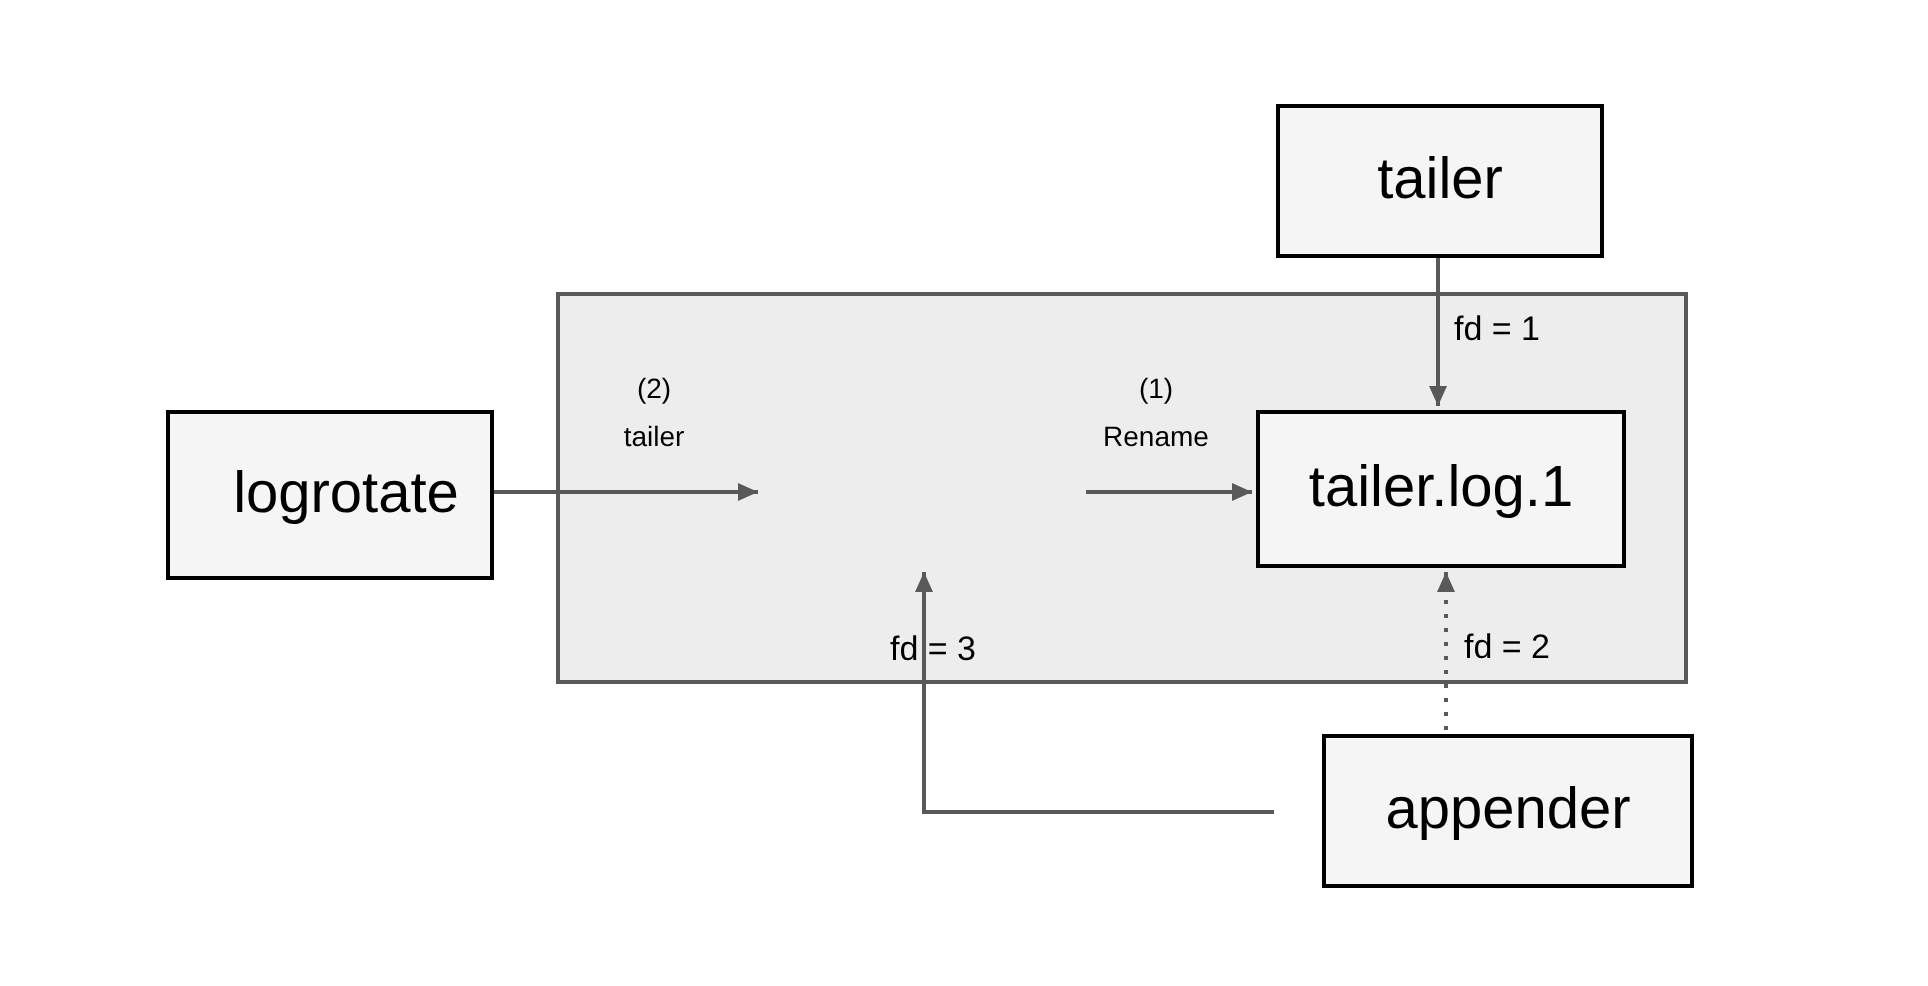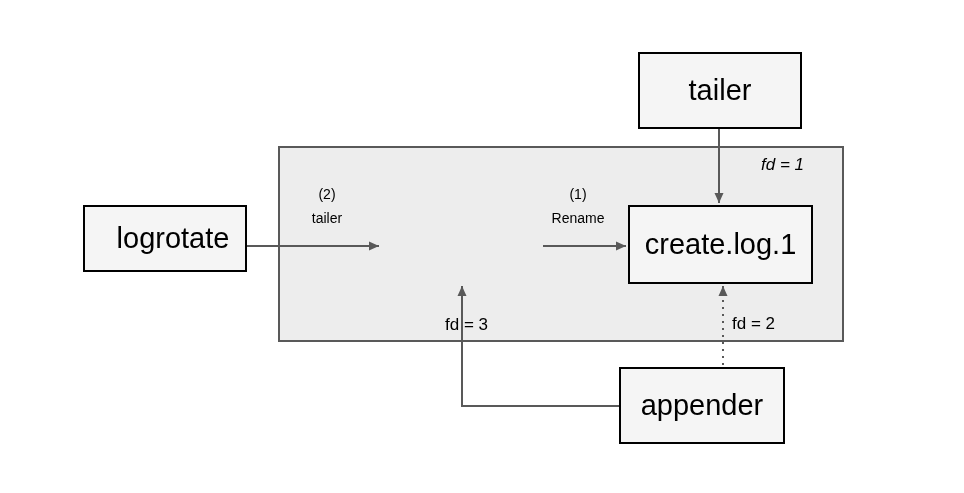--- a/index.html
+++ b/index.html
@@ -40,40 +40,40 @@
     border: 2px solid #000000;
     box-sizing: border-box;
     display: flex;
     align-items: center;
     justify-content: center;
     color: #000000;
     font-size: 29px;
     z-index: 3;
   }
   .node-tailer     { left: 638px; top: 52px;  width: 164px; height: 77px; }
-  .node-logrotate  { left: 83px;  top: 205px; width: 164px; height: 67px; padding-left: 16px; }
+  .node-logrotate  { left: 83px;  top: 205px; width: 164px; height: 85px; padding-left: 16px; }
   .node-errorlog   { left: 381px; top: 205px; width: 162px; height: 79px; }
   .node-errorlog1  { left: 628px; top: 205px; width: 185px; height: 79px; }
-  .node-appender   { left: 619px; top: 367px; width: 166px; height: 77px; }
+  .node-appender   { left: 661px; top: 367px; width: 186px; height: 77px; }
   .edge-label {
     position: absolute;
     color: #000000;
     z-index: 4;
     white-space: nowrap;
   }
   .step-label {
     font-size: 14px;
     line-height: 24px;
     text-align: center;
     width: 100px;
   }
   .label-step2  { left: 277px; top: 182px; }
   .label-step1  { left: 528px; top: 182px; }
   .fd-label { font-size: 17px; }
-  .label-fd1 { left: 761px; top: 155px; font-style: italic; }
+  .label-fd1 { left: 727px; top: 155px; }
   .label-fd3 { left: 404px; top: 315px; margin-left: 41px; }
   .label-fd2 { left: 732px; top: 314px; }
 </style>
 </head>
 <body>
 
 <div class="canvas">
 
   <div class="group-container"></div>
 
@@ -95,21 +95,21 @@
     <line x1="723" y1="365" x2="723" y2="286" stroke="#595959" stroke-width="2" stroke-dasharray="2 5" marker-end="url(#arrowhead)"></line>
   </svg>
 
   <div class="node node-tailer">
     <span>tailer</span>
   </div>
   <div class="node node-logrotate">
     <span>logrotate</span>
   </div>
   <div class="node node-errorlog1">
-    <span>create.log.1</span>
+    <span>tailer.log.1</span>
   </div>
   <div class="node node-appender">
     <span>appender</span>
   </div>
 
   <div class="edge-label step-label label-step2">
     <div>(2)</div>
     <div>tailer</div>
   </div>
   <div class="edge-label step-label label-step1">

